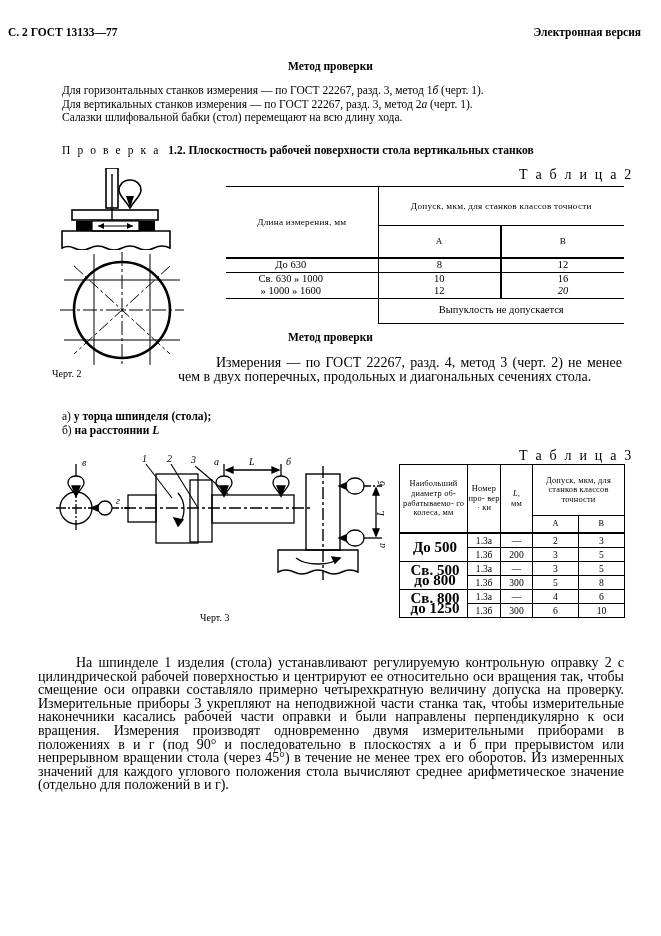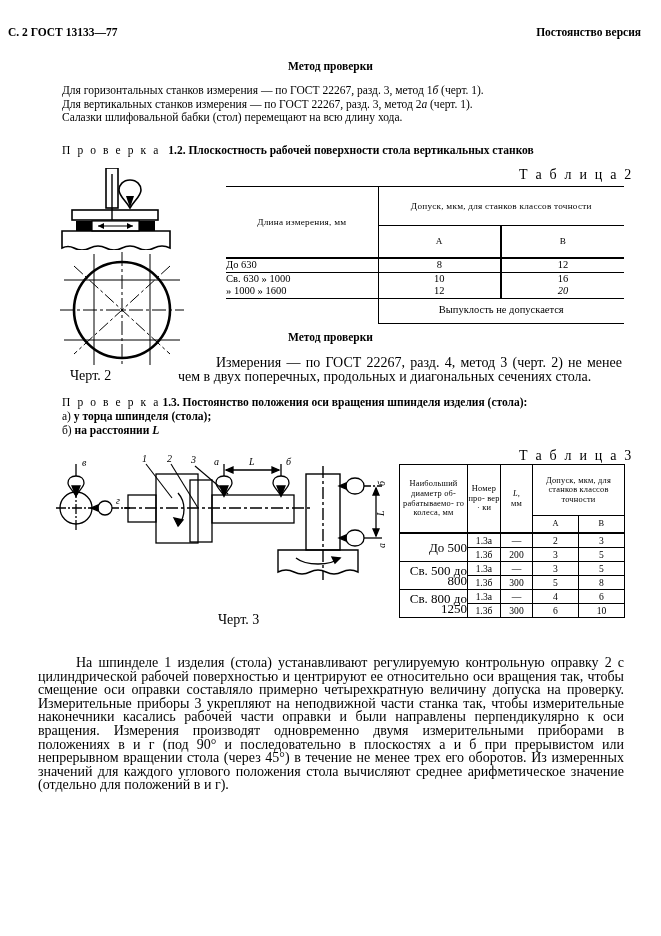--- a/index.html
+++ b/index.html
@@ -68,23 +68,22 @@
     letter-spacing: 2.1px;
   }
   .tablabel {
     position: absolute;
     font-size: 14px;
     letter-spacing: 2.2px;
     white-space: nowrap;
   }
   .figcap {
     position: absolute;
-    font-size: 14px;
+    font-size: 10px;
     white-space: nowrap;
-    margin-left: 18px;
   }
 
   
   table.gost {
     border-collapse: collapse;
     font-size: 9.4px;
     table-layout: fixed;
   }
   table.gost td, table.gost th {
     border: 1px solid #000;
@@ -92,41 +91,41 @@
     text-align: center;
     vertical-align: middle;
     font-weight: normal;
   }
   .t2 { position: absolute; }
   .t2 td { line-height: 11px; }
   .t2 .hd { font-size: 9.2px; letter-spacing: .25px; }
   .t2 .thick-top { border-top: 2.3px solid #000; }
   .t2 .thick-rt { border-right: 2.3px solid #000; }
   .t2 .data { font-size: 10.5px; line-height: 12.6px; }
-  .t2 .lcol { text-align: left; padding-right: 22px; }
+  .t2 .lcol { text-align: center; padding-right: 22px; }
 
   .t3 { position: absolute; padding-left: 32px; }
   .t3 td { line-height: 9.6px; font-size: 8.6px; }
   .t3 .hd { font-size: 8.4px; letter-spacing: .2px; }
   .t3 .data { font-size: 9.6px; }
-  .t3 .lcol { text-align: right; padding-left: 3px; font-size: 13px; }
+  .t3 .lcol { text-align: center; padding-left: 3px; font-size: 15px; font-weight: bold; }
   .t3 .thick-top { border-top: 2px solid #000; }
 
   
   .fig { position: absolute; }
   svg { display: block; }
 </style>
 </head>
 <body>
 
 <div id="page">
 
   <div class="hdr">
     <span class="hdr-left">С. 2 ГОСТ 13133—77</span>
-    <span class="hdr-right">Постоянство версия</span>
+    <span class="hdr-right">Электронная версия</span>
   </div>
 
   <div class="ctr-head" style="top:60px;">Метод проверки</div>
 
   <div class="para-nj" style="left:62px; top:84px; width:540px;">
     <span>Для горизонтальных станков измерения — по ГОСТ 22267, разд. 3, метод 1</span><span class="ital">б</span><span> (черт. 1).</span><br>
     <span>Для вертикальных станков измерения — по ГОСТ 22267, разд. 3, метод 2</span><span class="ital">а</span><span> (черт. 1).</span><br>
     <span>Салазки шлифовальной бабки (стол)  перемещают на всю длину хода.</span>
   </div>
 
@@ -216,24 +215,20 @@
         <td style="border:0;"></td>
         <td colspan="2" class="data" style="height:24px; border-right:0;">Выпуклость не допускается</td>
       </tr>
     </tbody>
   </table>
 
   <div class="ctr-head" style="top:331px;">Метод проверки</div>
 
   <div class="para" style="left:178px; top:356px; width:444px; text-indent:38px;">Измерения — по ГОСТ 22267, разд. 4, метод 3 (черт. 2) не менее чем в двух поперечных, продольных и диагональных сечениях стола.</div>
 
-  <div class="para-nj" style="left:62px; top:396px; width:560px;">
-    <span class="spaced">П р о в е р к а</span><span class="bold" style="margin-left:2px;">1.3.</span>
-    <span class="bold">Постоянство положения оси вращения шпинделя изделия (стола):</span>
-  </div>
   <div class="para-nj" style="left:62px; top:410px;">
     <span>а)</span>
     <span class="bold">у торца шпинделя (стола);</span>
   </div>
   <div class="para-nj" style="left:62px; top:424px;">
     <span>б)</span>
     <span class="bold">на расстоянии</span>
     <span class="bold ital">L</span>
   </div>
 

